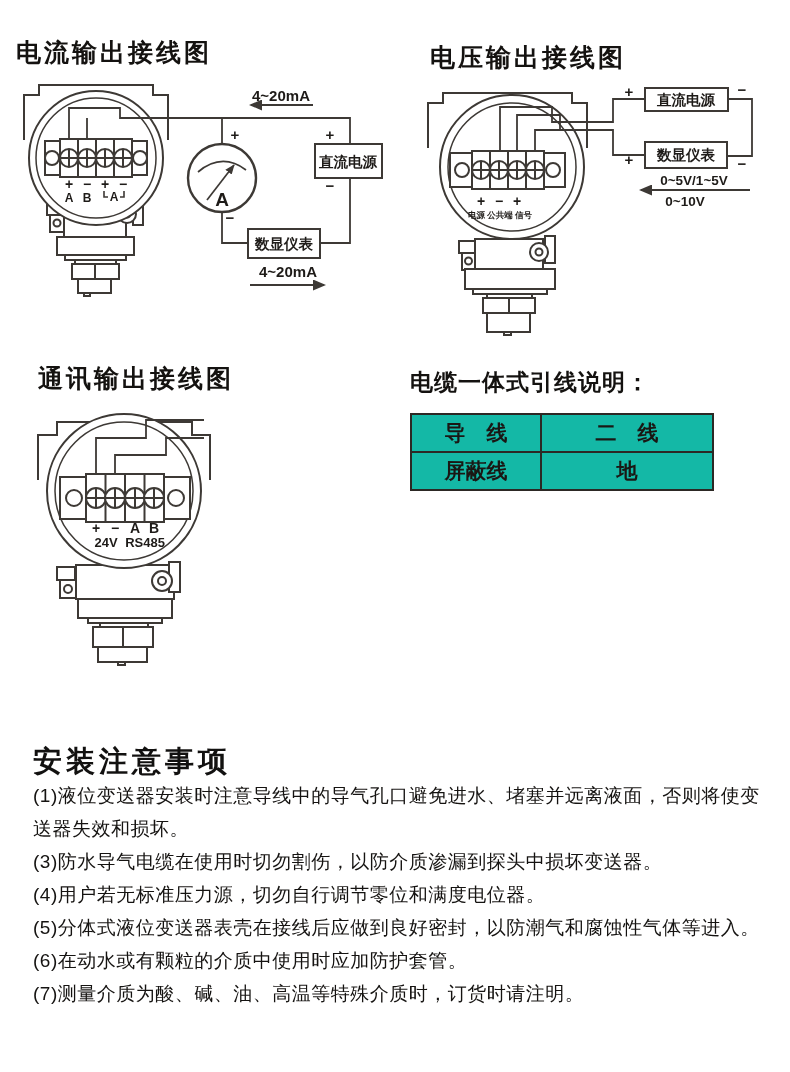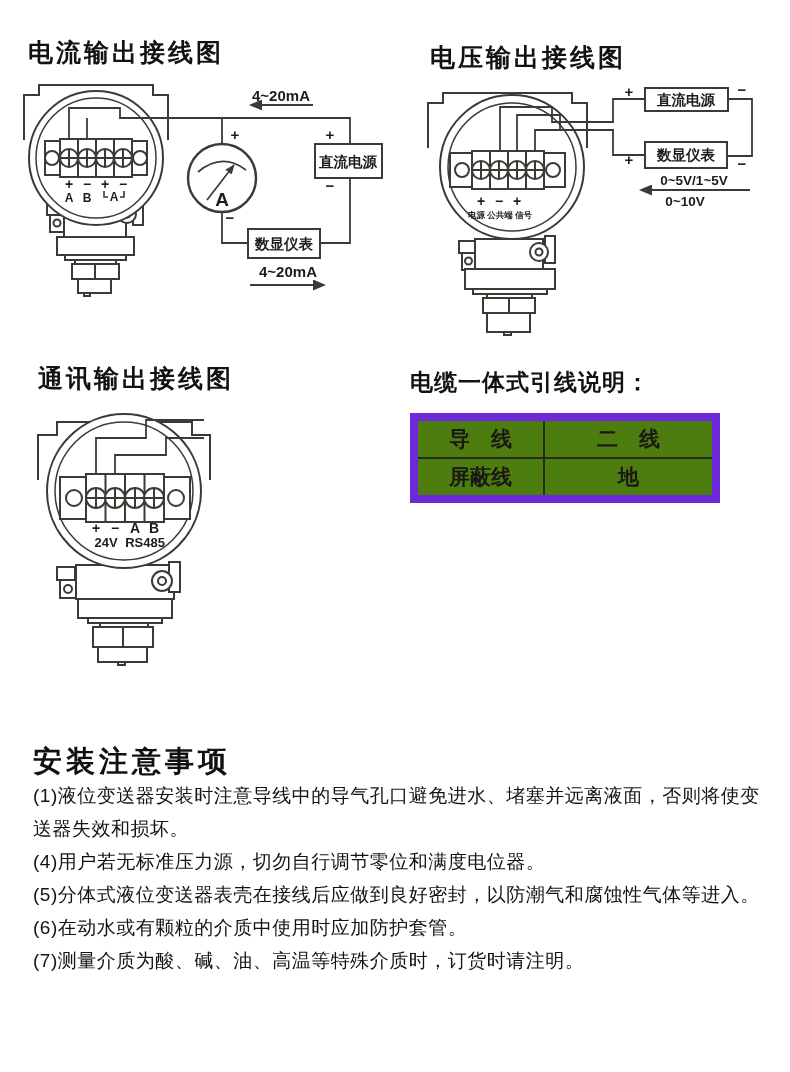--- a/index.html
+++ b/index.html
@@ -15,40 +15,40 @@
     font-size:23px;font-weight:700;letter-spacing:1px;color:#141210;white-space:nowrap;
   }
   svg{display:block;}
   svg text{font-family:"Liberation Sans","DejaVu Sans",sans-serif;fill:#1e1b18;stroke:none;}
   svg .lbl{font-weight:700;}
   svg .box-lbl{font-size:14.5px;font-weight:700;}
   svg .sig-lbl{font-size:15px;font-weight:700;}
   svg .sym{font-size:15px;font-weight:700;}
   .cable-table{
     border-collapse:collapse;table-layout:fixed;
-    border:8px solid #6d28d9;background:#4d7c0f;
+    border:1px solid #6d28d9;background:#14b8a6;
   }
   .cable-table th,.cable-table td{
     border:2px solid #2c2824;text-align:center;vertical-align:middle;
     font-size:21px;font-weight:600;color:#1a1714;height:36px;padding:0 4px;
   }
   .cable-table col.c1{width:130px;}
   .cable-table col.c2{width:172px;}
   .notes-title{
     font-size:29px;font-weight:700;letter-spacing:4px;color:#121110;white-space:nowrap;
   }
   .notes-body{width:742px;margin-top:22px;}
   .notes-body p{
     margin:0;font-size:19px;line-height:33px;letter-spacing:0.5px;color:#151311;
   }
 </style>
 </head>
 <body>
 
-<div class="abs diagram-title" style="left:28px;top:36px;">电流输出接线图</div>
+<div class="abs diagram-title" style="left:16px;top:36px;">电流输出接线图</div>
 
 <svg class="abs" style="left:0;top:70px;" width="390" height="240" viewBox="0 0 390 240">
   <defs>
     <marker id="arrA" markerWidth="13" markerHeight="11" refX="11" refY="5.5" orient="auto" markerUnits="userSpaceOnUse">
       <path d="M0,0 L13,5.5 L0,11 Z" fill="#3d3935"></path>
     </marker>
     <marker id="arrN" markerWidth="10" markerHeight="8" refX="9" refY="4" orient="auto" markerUnits="userSpaceOnUse">
       <path d="M0,0 L10,4 L0,8 Z" fill="#3d3935"></path>
     </marker>
   </defs>
@@ -292,17 +292,18 @@
     <td>屏蔽线</td>
     <td>地</td>
   </tr>
 </tbody>
   </table>
 
 <div class="abs notes-title" style="left:33px;top:706px;margin-top:36px;">安装注意事项</div>
 
 <div class="abs notes-body" style="left:33px;top:757px;">
   <p>(1)液位变送器安装时注意导线中的导气孔口避免进水、堵塞并远离液面，否则将使变送器失效和损坏。</p>
+  <p>(3)防水导气电缆在使用时切勿割伤，以防介质渗漏到探头中损坏变送器。</p>
   <p>(4)用户若无标准压力源，切勿自行调节零位和满度电位器。</p>
   <p>(5)分体式液位变送器表壳在接线后应做到良好密封，以防潮气和腐蚀性气体等进入。</p>
   <p>(6)在动水或有颗粒的介质中使用时应加防护套管。</p>
   <p>(7)测量介质为酸、碱、油、高温等特殊介质时，订货时请注明。</p>
 </div>
 
 </body></html>

